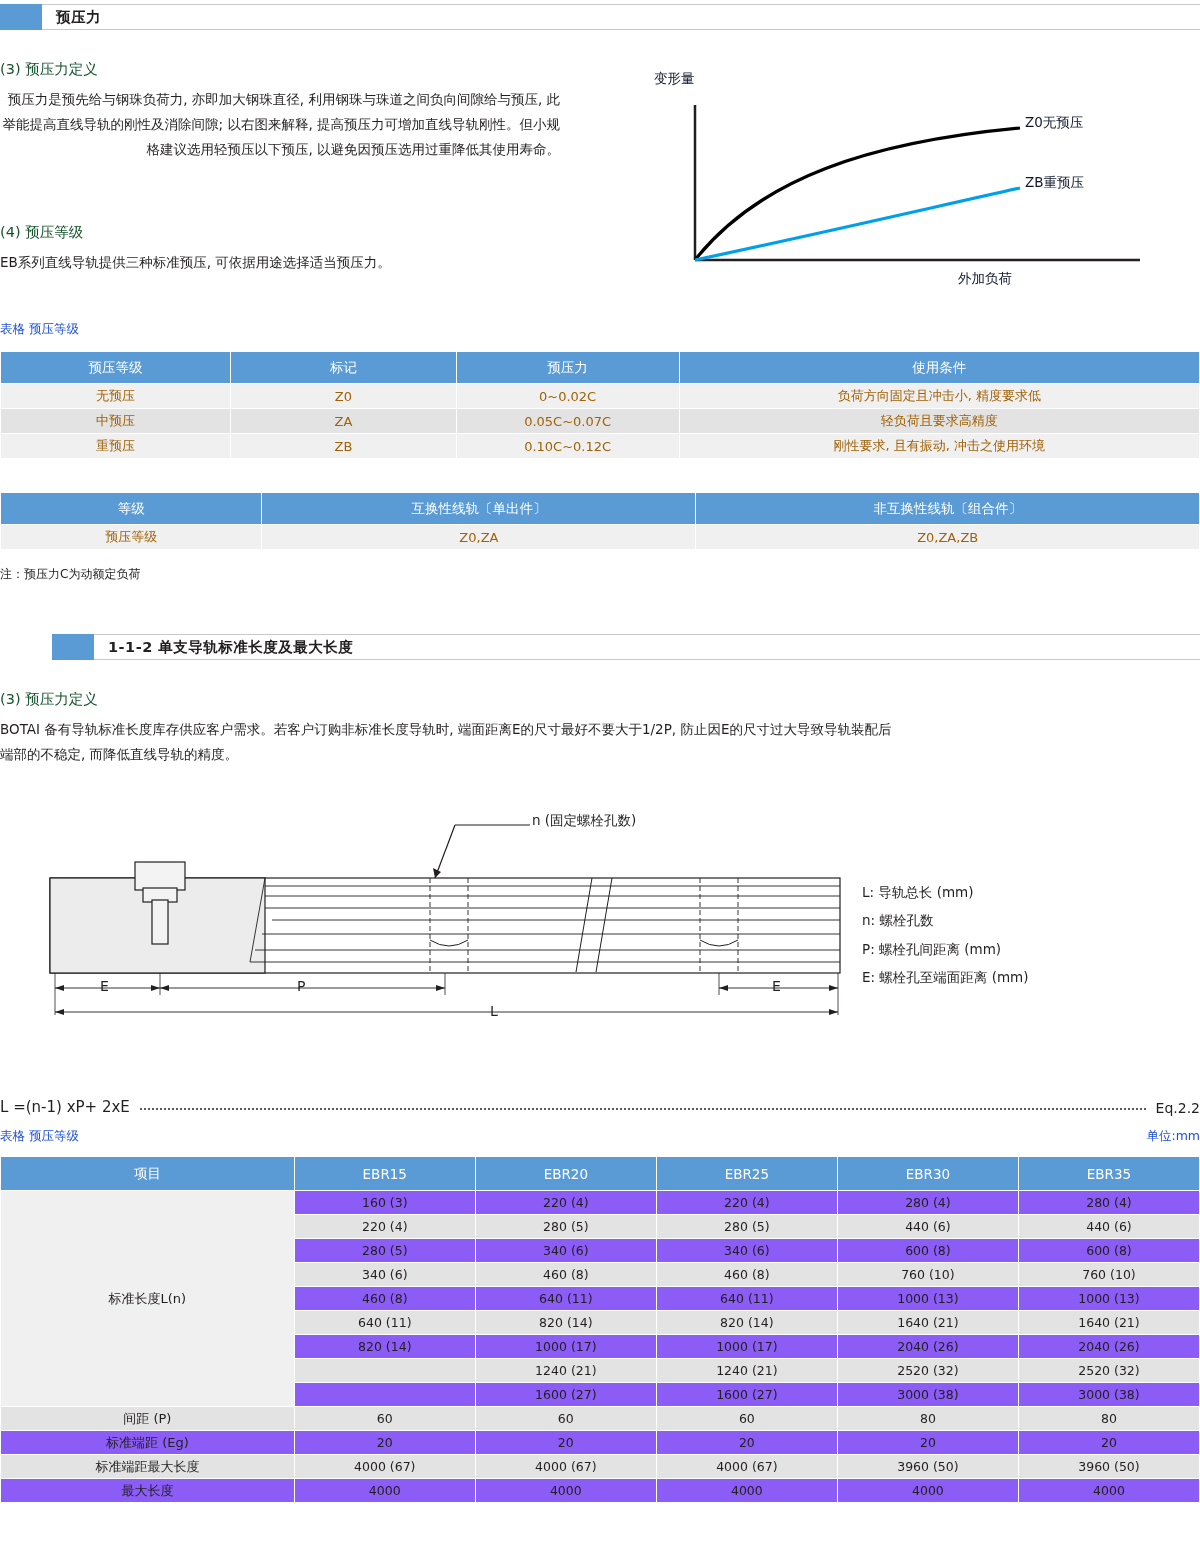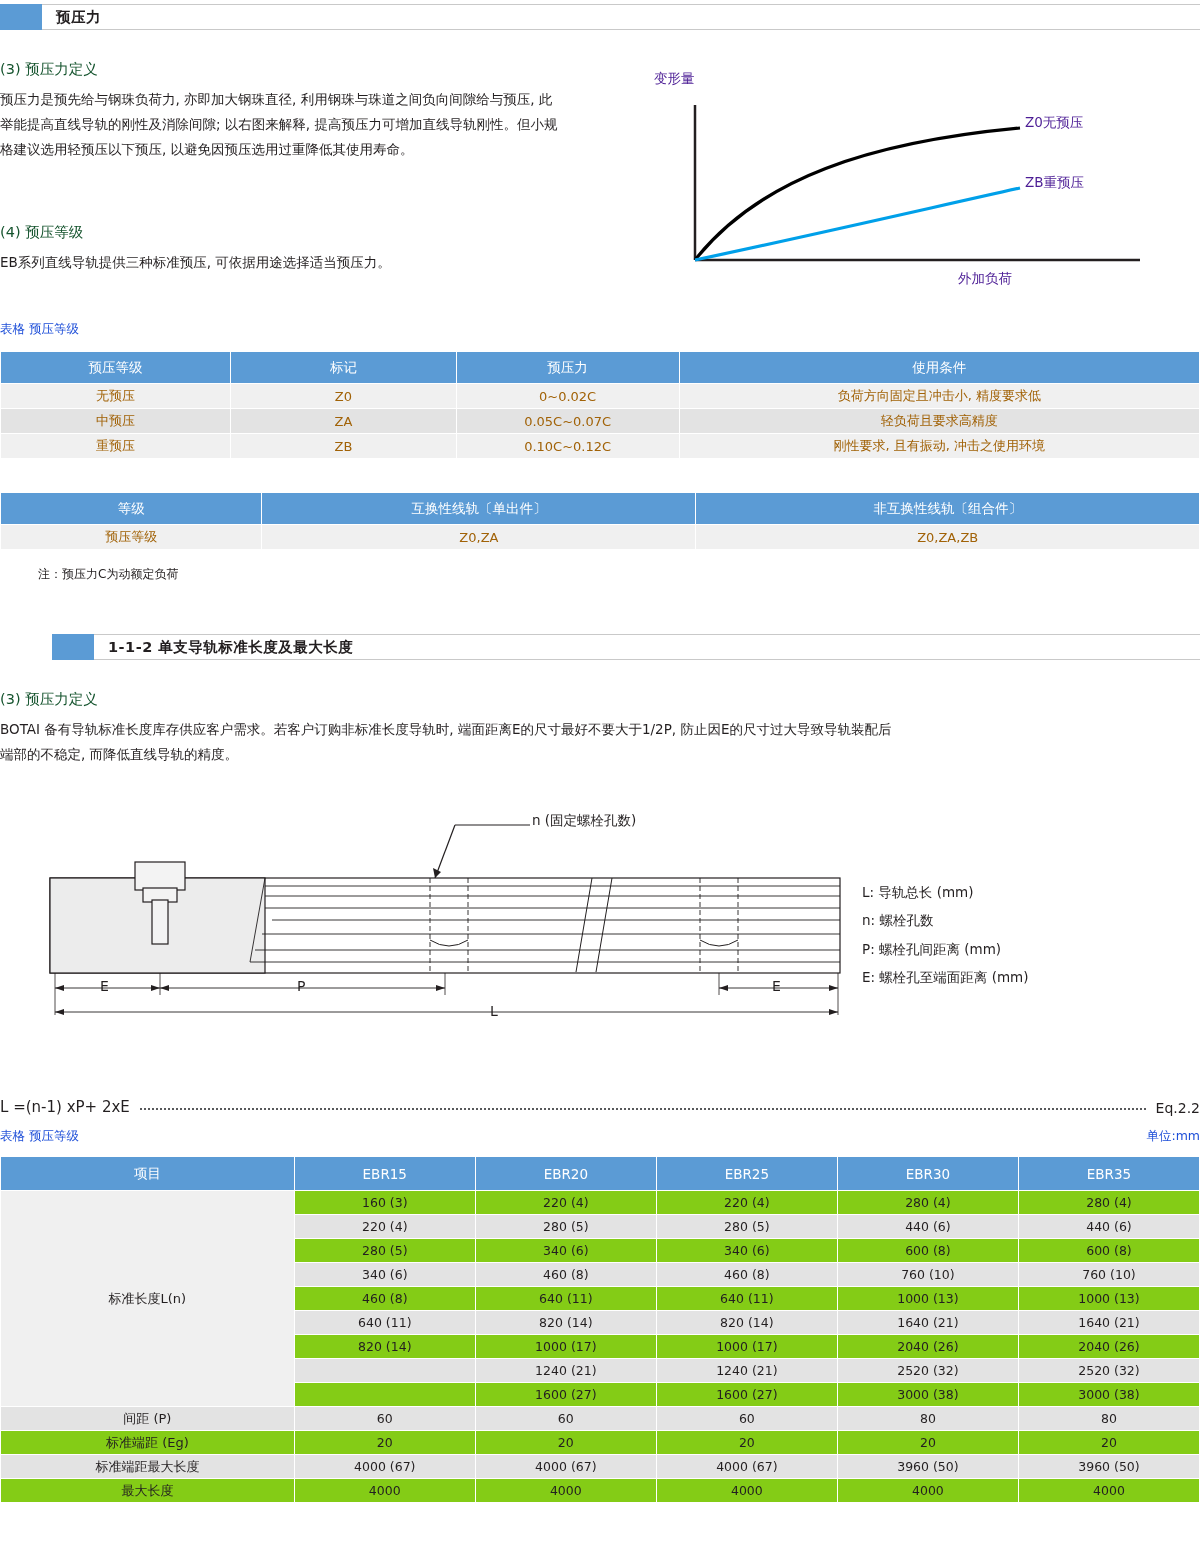--- a/index.html
+++ b/index.html
@@ -30,59 +30,59 @@
   .tbl th {
     background: #5b9bd5; color: #ffffff; font-weight: normal;
     font-size: 13.5px; height: 32px; text-align: center;
   }
   .tbl td {
     font-size: 13px; height: 25px; text-align: center; color: #a16207;
   }
   .tbl tbody tr:nth-child(odd) td { background: #f0f0f0; }
   .tbl tbody tr:nth-child(even) td { background: #e3e3e3; }
 
-  .note { font-size: 12px; color: #231f20; padding-left: 38px; }
+  .note { font-size: 12px; color: #231f20; }
   .cap { font-size: 12.5px; color: #1d4ed8; }
 
   
   .chartbox { position: relative; }
-  .chart-label { position: absolute; font-size: 13.5px; color: #4c1d95; white-space: nowrap; }
+  .chart-label { position: absolute; font-size: 13.5px; color: #0f172a; white-space: nowrap; }
 
   
   .ltbl { border-collapse: collapse; width: 100%; }
   .ltbl th {
     background: #5b9bd5; color: #fff; font-weight: normal; font-size: 13.5px;
     height: 34px; text-align: center; border: 1px solid #fff;
   }
   .ltbl td {
     font-size: 12.5px; text-align: center; height: 24px; border: 1px solid #fff; color: #231f20;
   }
   .ltbl td.lab { font-size: 13px; }
-  .ltbl .r-odd td { background: #84cc16; }
+  .ltbl .r-odd td { background: #8b5cf6; }
   .ltbl .r-even td { background: #e3e3e3; }
 
   .dotline {
     flex: 1; border-bottom: 2px dotted #58595b; margin: 0 10px 6px 10px;
   }
 </style>
 </head>
 <body>
 
 <div class="page">
 
   <div class="sec-head" style="position:absolute; left:0; top:4px; width:1200px;">
     <div class="tab"></div>
     <div class="bar">
         <span>预压力</span>
       </div>
   </div>
 
   <div style="position:absolute; left:0; top:60px; width:560px;">
     <div class="blue-h">(3) 预压力定义</div>
-    <div class="body-t" style="margin-top:8px;">预压力是预先给与钢珠负荷力, 亦即加大钢珠直径, 利用钢珠与珠道之间负向间隙给与预压, 此举能提高直线导轨的刚性及消除间隙; 以右图来解释, 提高预压力可增加直线导轨刚性。但小规格建议选用轻预压以下预压, 以避免因预压选用过重降低其使用寿命。</div>
+    <div class="body-t" style="margin-top:8px;text-align:right;">预压力是预先给与钢珠负荷力, 亦即加大钢珠直径, 利用钢珠与珠道之间负向间隙给与预压, 此举能提高直线导轨的刚性及消除间隙; 以右图来解释, 提高预压力可增加直线导轨刚性。但小规格建议选用轻预压以下预压, 以避免因预压选用过重降低其使用寿命。</div>
   </div>
 
   <div style="position:absolute; left:0; top:223px; width:560px;">
     <div class="blue-h">(4) 预压等级</div>
     <div class="body-t" style="margin-top:8px;">EB系列直线导轨提供三种标准预压, 可依据用途选择适当预压力。</div>
   </div>
 
   <div class="chartbox" style="position:absolute; left:640px; top:60px; width:540px; height:240px;">
     <svg width="540" height="240" viewBox="0 0 540 240">
 

